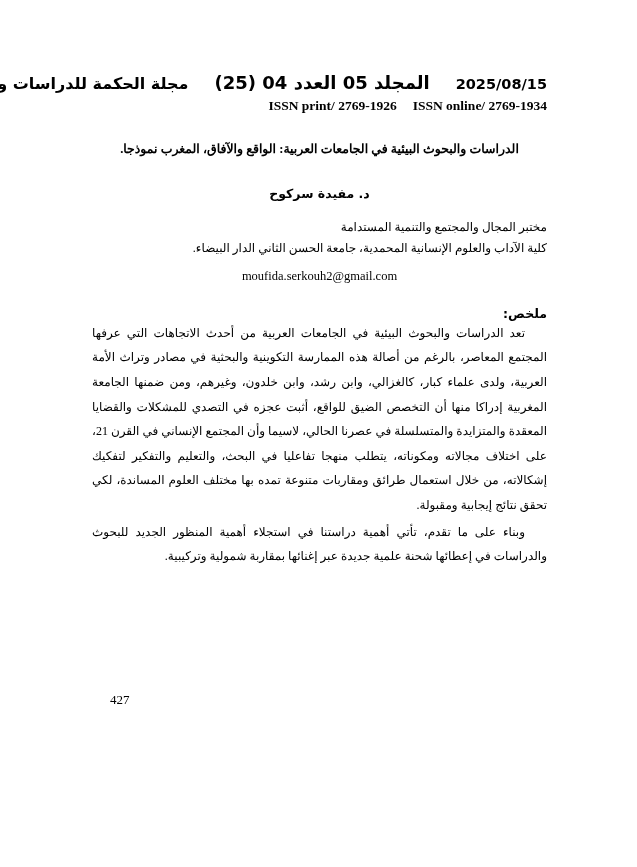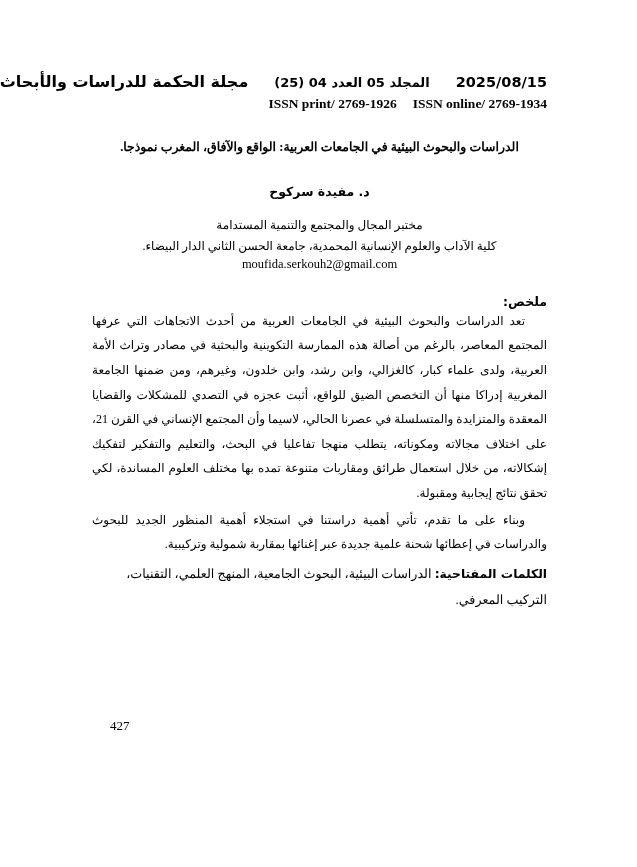--- a/index.html
+++ b/index.html
@@ -48,21 +48,21 @@
     margin-bottom: 4px;
   }
   .journal-header .jh-title {
     font-size: 16px;
   }
   .journal-header .jh-sep {
     display: inline-block;
     width: 26px;
   }
   .journal-header .jh-vol {
-    font-size: 13px;
+    font-size: 18px;
   }
   .journal-header .jh-date {
     font-size: 14.5px;
     direction: ltr;
     unicode-bidi: isolate;
   }
 
   .issn-line {
     direction: ltr;
     text-align: right;
@@ -91,33 +91,33 @@
   .author {
     text-align: center;
     font-family: "DejaVu Sans", sans-serif;
     font-weight: bold;
     font-size: 12.5px;
     color: #000;
     margin-bottom: 16px;
     margin-top: 27px;
   }
   .affiliation {
-    text-align: center;
+    text-align: right;
     font-family: "Liberation Serif", serif;
     font-size: 12px;
     color: #000;
     line-height: 1.75;
   }
   .email {
     direction: ltr;
     text-align: center;
     font-family: "Liberation Serif", serif;
     font-size: 12.5px;
     color: #000;
-    margin-top: 0;
+    margin-top: 10px;
     margin-bottom: 22px;
   }
 
   
   .abstract-label {
     text-align: right;
     font-family: "DejaVu Sans", sans-serif;
     font-weight: bold;
     font-size: 12.5px;
     color: #000;
@@ -150,21 +150,21 @@
   .keywords b {
     font-family: "DejaVu Sans", sans-serif;
     font-weight: bold;
     font-size: 12.3px;
   }
 
   
   .page-number {
     position: absolute;
     left: 110px;
-    top: 718px;
+    top: 692px;
     direction: ltr;
     font-family: "Liberation Serif", serif;
     font-size: 13px;
     color: #000;
   }
 </style>
 </head>
 <body>
 
 <div class="page">
@@ -188,21 +188,18 @@
 
       <div class="email">moufida.serkouh2@gmail.com</div>
 
       <div class="abstract-label">ملخص:</div>
 
       <div class="abstract-body">
         <p class="last-line"><span class="indent"></span><span>تعد الدراسات والبحوث البيئية في الجامعات العربية من أحدث الاتجاهات التي عرفها المجتمع المعاصر، بالرغم من أصالة هذه الممارسة التكوينية والبحثية في مصادر وتراث الأمة العربية، ولدى علماء كبار، كالغزالي، وابن رشد، وابن خلدون، وغيرهم، ومن ضمنها الجامعة المغربية إدراكا منها أن التخصص الضيق للواقع، أثبت عجزه في التصدي للمشكلات والقضايا المعقدة والمتزايدة والمتسلسلة في عصرنا الحالي، لاسيما وأن المجتمع الإنساني في القرن 21، على اختلاف مجالاته ومكوناته، يتطلب منهجا تفاعليا في البحث، والتعليم والتفكير لتفكيك إشكالاته، من خلال استعمال طرائق ومقاربات متنوعة تمده بها مختلف العلوم المساندة، لكي تحقق نتائج إيجابية ومقبولة.</span></p>
         <p class="last-line"><span class="indent"></span><span>وبناء على ما تقدم، تأتي أهمية دراستنا في استجلاء أهمية المنظور الجديد للبحوث والدراسات في إعطائها شحنة علمية جديدة عبر إغنائها بمقاربة شمولية وتركيبية.</span></p>
       </div>
 
-      <div class="keywords">
-        <b>الكلمات المفتاحية:</b><span> الدراسات البيئية، البحوث الجامعية، المنهج العلمي، التقنيات، التركيب المعرفي.</span>
-      </div>
 
     </div>
 
     <div class="page-number">427</div>
   </div>
 </div>
 
 </body></html>

